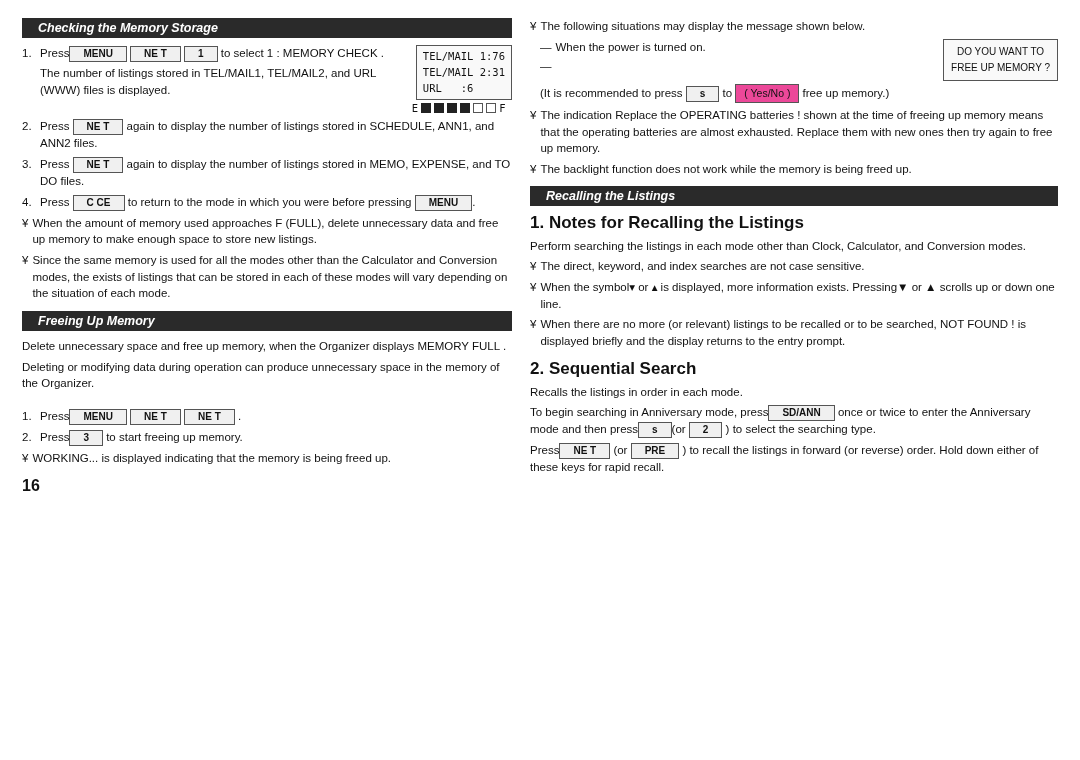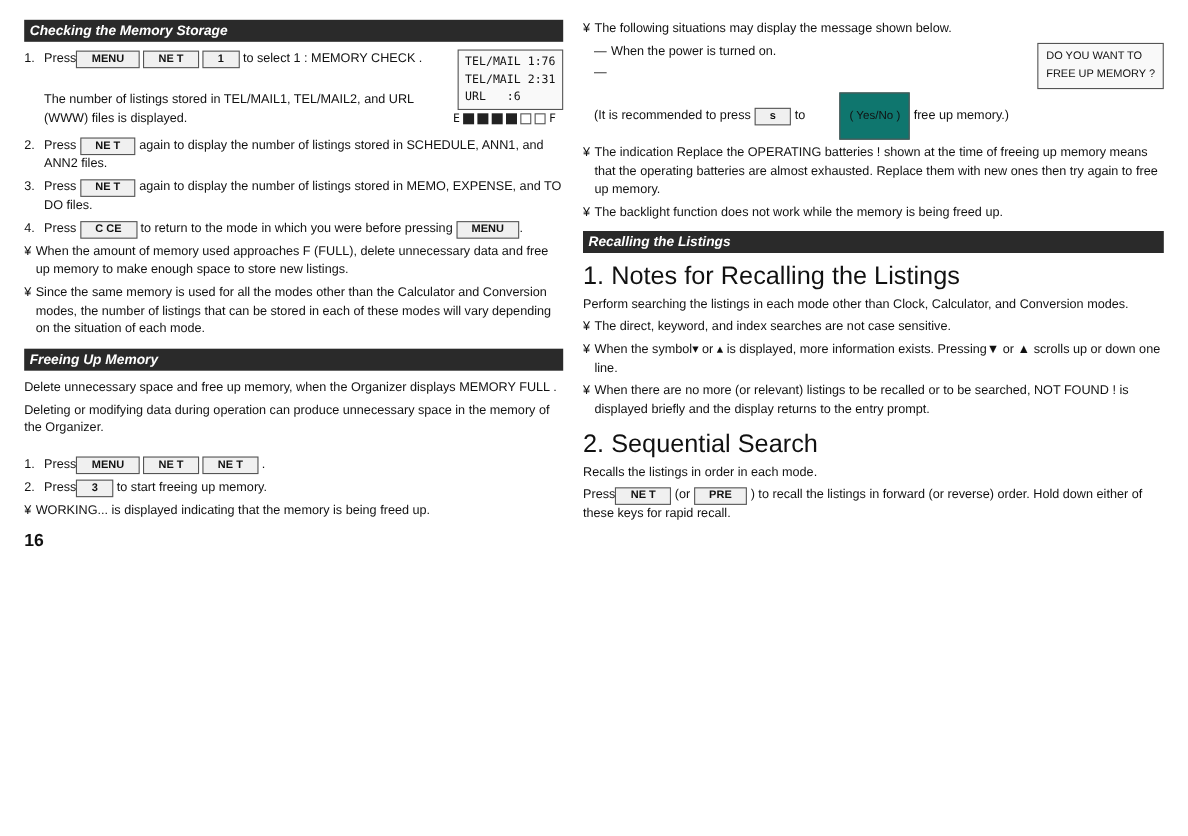--- a/index.html
+++ b/index.html
@@ -25,26 +25,26 @@
     }
     .col-right {
       flex: 1;
     }
     .section-header {
       background: #2a2a2a;
       color: #fff;
       font-style: italic;
       font-weight: bold;
       font-size: 12.5px;
-      padding: 3px 5px;
+      padding: 3px 16px;
       margin-bottom: 7px;
     }
     .section-title-large {
-      font-size: 23px;
-      font-weight: normal;
+      font-size: 17px;
+      font-weight: bold;
       margin-bottom: 5px;
       margin-top: 4px;
     }
     p {
       margin-bottom: 4px;
       line-height: 1.45;
     }
     .numbered-item {
       display: flex;
       gap: 4px;
@@ -111,25 +111,24 @@
       padding: 4px 7px;
       font-size: 10px;
       font-family: Arial, sans-serif;
       background: #f9f9f9;
       display: inline-block;
       white-space: nowrap;
       line-height: 1.6;
     }
     .yes-no-box {
       border: 1px solid #555;
-      padding: 13px 8px;
+      padding: 1px 8px;
       font-size: 10.5px;
-      background: #0f766e;
-      display: inline-block;
-      margin-left: 28px;
+      background: #ec4899;
+      display: inline-block;
     }
     .page-num {
       font-weight: bold;
       font-size: 16px;
       margin-top: 10px;
     }
     .dash-item {
       display: flex;
       gap: 4px;
       margin-bottom: 3px;
@@ -149,21 +148,21 @@
 
     <div class="section-gap">
       <div class="section-header">Checking the Memory Storage</div>
 
       <div style="display:flex; align-items:flex-start; gap:8px; margin-bottom:4px;">
         <div style="flex:1;">
           <div class="numbered-item">
             <span class="num">1.</span>
             <span>
               Press<kbd>MENU</kbd> <kbd>NE T</kbd> <kbd>1</kbd> to select  1 : MEMORY CHECK .<br>
-              <span style="margin-top:21px; display:block;">The number of listings stored in TEL/MAIL1, TEL/MAIL2, and URL (WWW) files is displayed.</span>
+              <span style="margin-top:3px; display:block;">The number of listings stored in TEL/MAIL1, TEL/MAIL2, and URL (WWW) files is displayed.</span>
             </span>
           </div>
         </div>
         <div style="flex-shrink:0;">
           <div class="box-display">
             TEL/MAIL 1:76<br>
             TEL/MAIL 2:31<br>
             URL &nbsp;&nbsp;:6
           </div>
           <div class="progress-bar-wrap">
@@ -194,21 +193,21 @@
         <span>Press <kbd>C CE</kbd> to return to the mode in which you were before pressing <kbd>MENU</kbd>.</span>
       </div>
 
       <div class="yen-item">
         <span class="yen">¥</span>
         <span>When the amount of memory used approaches F (FULL), delete unnecessary data and free up memory to make enough space to store new listings.</span>
       </div>
 
       <div class="yen-item">
         <span class="yen">¥</span>
-        <span>Since the same memory is used for all the modes other than the Calculator and Conversion modes, the number of listings that can be stored in each of these modes will vary depending on the situation of each mode.</span>
+        <span>Since the same memory is used for all the modes other than the Calculator and Conversion modes, the exists of listings that can be stored in each of these modes will vary depending on the situation of each mode.</span>
       </div>
     </div>
 
     <div class="section-gap">
       <div class="section-header">Freeing Up Memory</div>
       <p>Delete unnecessary space and free up memory, when the Organizer displays  MEMORY FULL .</p>
       <p>Deleting or modifying data during operation can produce unnecessary space in the memory of the Organizer.</p>
       <br>
       
       <div class="numbered-item">
@@ -240,21 +239,21 @@
     <div style="display:flex; align-items:flex-start; justify-content:space-between; margin-bottom:3px;">
       <div style="flex:1;">
         <div class="dash-item">
           <span>—</span>
           <span>When the power is turned on.</span>
         </div>
         <div class="dash-item">
           <span>—</span>
         </div>
       </div>
-      <div style="flex-shrink:0; margin-left:10px;">
+      <div style="flex-shrink:0; margin-left:10px;text-align:center;">
         <div class="do-you-want-box">
           <span>DO YOU WANT TO</span><br>
           <span>FREE UP MEMORY ?</span>
         </div>
       </div>
     </div>
 
     <p style="padding-left:10px; margin-bottom:4px;">
       (It is recommended to press <kbd>s</kbd> to
       <span class="yes-no-box">( Yes/No )</span>
@@ -285,18 +284,21 @@
       </div>
       <div class="yen-item" style="margin-bottom:8px;">
         <span class="yen">¥</span>
         <span>When there are no more (or relevant) listings to be recalled or to be searched,  NOT FOUND !  is displayed briefly and the display returns to the entry prompt.</span>
       </div>
     </div>
 
     <div>
       <div class="section-title-large">2. Sequential Search</div>
       <p>Recalls the listings in order in each mode.</p>
+      <p style="margin-bottom:4px;">
+        To begin searching in Anniversary mode, press<kbd>SD/ANN</kbd> once or twice to enter the Anniversary mode and then press<kbd>s</kbd>(or <kbd>2</kbd> ) to select the searching type.
+      </p>
       <p>
         Press<kbd>NE T</kbd> (or <kbd>PRE</kbd> ) to recall the listings in forward (or reverse) order. Hold down either of these keys for rapid recall.
       </p>
     </div>
   </div>
 </div>
 
 </body></html>

